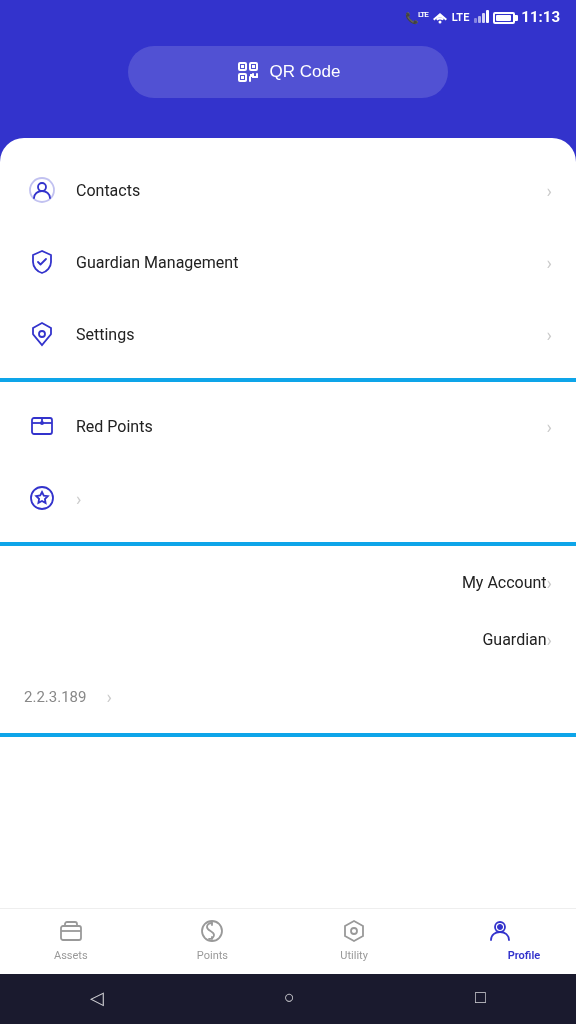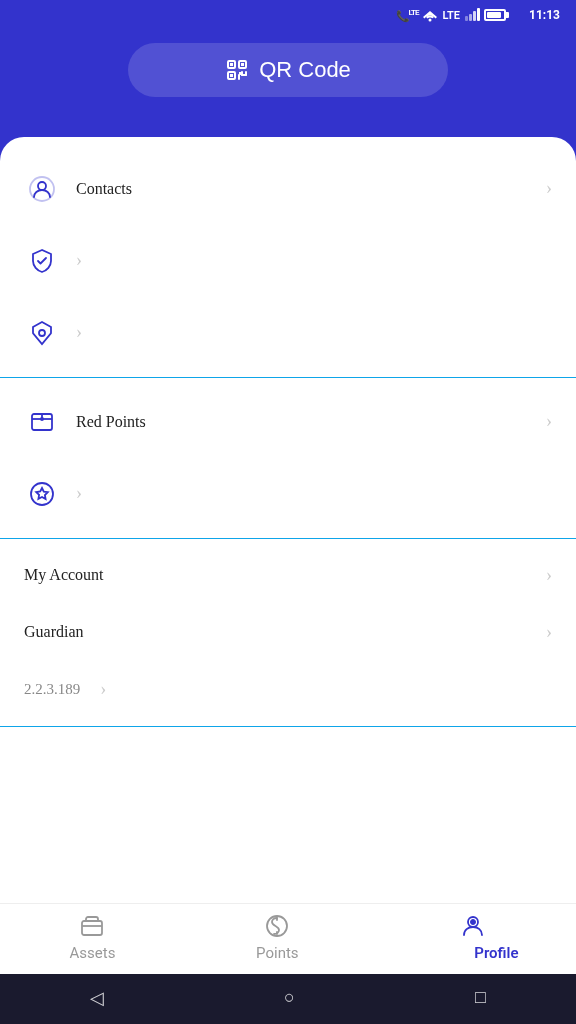--- a/index.html
+++ b/index.html
@@ -19,27 +19,27 @@
       justify-content: flex-end;
       align-items: center;
       padding: 8px 16px 4px;
       background: #3333cc;
       color: white;
       font-size: 13px;
       font-weight: 600;
       gap: 6px;
     }
     .status-bar .time {
-      font-size: 12px;
+      font-size: 15px;
       font-weight: 700;
-      margin-left: 17px;
+      margin-left: 0;
     }
     .status-icons {
       display: flex;
-      align-items: center;
+      align-items: flex-end;
       gap: 4px;
     }
     .battery-icon {
       width: 22px;
       height: 12px;
       border: 2px solid white;
       border-radius: 2px;
       position: relative;
       display: inline-block;
     }
@@ -72,21 +72,21 @@
       display: flex;
       justify-content: center;
     }
 
     .qr-button {
       background: rgba(255,255,255,0.15);
       border: none;
       border-radius: 30px;
       padding: 14px 60px;
       color: white;
-      font-size: 22px;
+      font-size: 17px;
       font-weight: 500;
       display: flex;
       align-items: center;
       gap: 10px;
       cursor: pointer;
       width: 320px;
       justify-content: center;
     }
     .qr-icon {
       width: 24px;
@@ -99,22 +99,21 @@
       border-radius: 24px 24px 0 0;
       flex: 1;
       display: flex;
       flex-direction: column;
       padding: 8px 0 0;
     }
 
     
     .menu-section {
       padding: 8px 0;
-      border-bottom: 1px solid #0ea5e9;
-      font-family: Liberation Serif, serif;
+      border-bottom: 4px solid #0ea5e9;
     }
     .menu-section:last-of-type {
       border-bottom: none;
     }
 
     .menu-item {
       display: flex;
       align-items: center;
       padding: 18px 24px;
       cursor: pointer;
@@ -150,20 +149,21 @@
 
     .chevron-icon {
       color: #ccc;
       font-size: 18px;
     }
 
     
     .menu-item-text-only .menu-item-label {
       font-size: 16px;
       color: #222;
+      text-align: right;
     }
 
     
     .bottom-nav {
       background: white;
       border-top: 1px solid #eee;
       display: flex;
       justify-content: space-around;
       align-items: center;
       padding: 8px 0 12px;
@@ -181,21 +181,21 @@
 
     .nav-icon {
       width: 28px;
       height: 28px;
       display: flex;
       align-items: center;
       justify-content: center;
     }
 
     .nav-label {
-      font-size: 15px;
+      font-size: 11px;
       color: #999;
     }
 
     .nav-item.active .nav-label {
       color: #3333cc;
       margin-left: 47px;
     }
     .nav-item.active .nav-icon svg path,
     .nav-item.active .nav-icon svg rect,
     .nav-item.active .nav-icon svg circle {
@@ -274,30 +274,32 @@
       <span class="chevron-icon">›</span>
     </div>
 
     <div class="menu-item">
       <div class="menu-item-icon">
         <svg viewBox="0 0 28 28" fill="none" stroke="#3333cc" stroke-width="1.8">
           <path d="M14 3L5 7v7c0 5 4 9.5 9 11 5-1.5 9-6 9-11V7L14 3z"></path>
           <path d="M10 14l2.5 2.5L18 11" stroke-linecap="round" stroke-linejoin="round"></path>
         </svg>
       </div>
+      <span class="menu-item-label">Guardian Management</span>
       <span class="chevron-icon">›</span>
     </div>
 
     <div class="menu-item">
       <div class="menu-item-icon">
         <svg viewBox="0 0 28 28" fill="none" stroke="#3333cc" stroke-width="1.8">
           <path d="M14 3L5 8v5c0 .5 0 1 .1 1.4L14 25l8.9-10.6c.1-.4.1-.9.1-1.4V8L14 3z"></path>
           <circle cx="14" cy="14" r="3"></circle>
         </svg>
       </div>
+      <span class="menu-item-label">Settings</span>
       <span class="chevron-icon">›</span>
     </div>
   </div>
 
   <div class="menu-section">
     <div class="menu-item">
       <div class="menu-item-icon">
         <svg viewBox="0 0 28 28" fill="none" stroke="#3333cc" stroke-width="1.8">
           <rect x="4" y="6" width="20" height="16" rx="2"></rect>
           <path d="M4 11h20"></path>
@@ -356,20 +358,29 @@
       <div class="nav-icon">
         <svg width="26" height="26" viewBox="0 0 26 26" fill="none" stroke="#999" stroke-width="1.8">
           <circle cx="13" cy="13" r="10"></circle>
           <path d="M13 5c-3 0-5 2-5 4 0 4 7 4 7 8 0 2-2 4-5 4" stroke-linecap="round"></path>
           <path d="M13 5v2M13 19v2" stroke-linecap="round"></path>
         </svg>
       </div>
       <span class="nav-label">Points</span>
     </div>
 
+    <div class="nav-item">
+      <div class="nav-icon">
+        <svg width="26" height="26" viewBox="0 0 26 26" fill="none" stroke="#999" stroke-width="1.8">
+          <path d="M13 3L4 8v10l9 5 9-5V8L13 3z"></path>
+          <circle cx="13" cy="13" r="3"></circle>
+        </svg>
+      </div>
+      <span class="nav-label">Utility</span>
+    </div>
 
     <div class="nav-item active">
       <div class="nav-icon">
         <svg width="26" height="26" viewBox="0 0 26 26" fill="none">
           <circle cx="13" cy="9" r="5" stroke="#3333cc" stroke-width="1.8"></circle>
           <path d="M4 22c0-5 4-8 9-8s9 3 9 8" stroke="#3333cc" stroke-width="1.8" stroke-linecap="round"></path>
           <circle cx="13" cy="9" r="2.5" fill="#3333cc"></circle>
         </svg>
       </div>
       <span class="nav-label" style="color:#3333cc; font-weight:600;">Profile</span>

